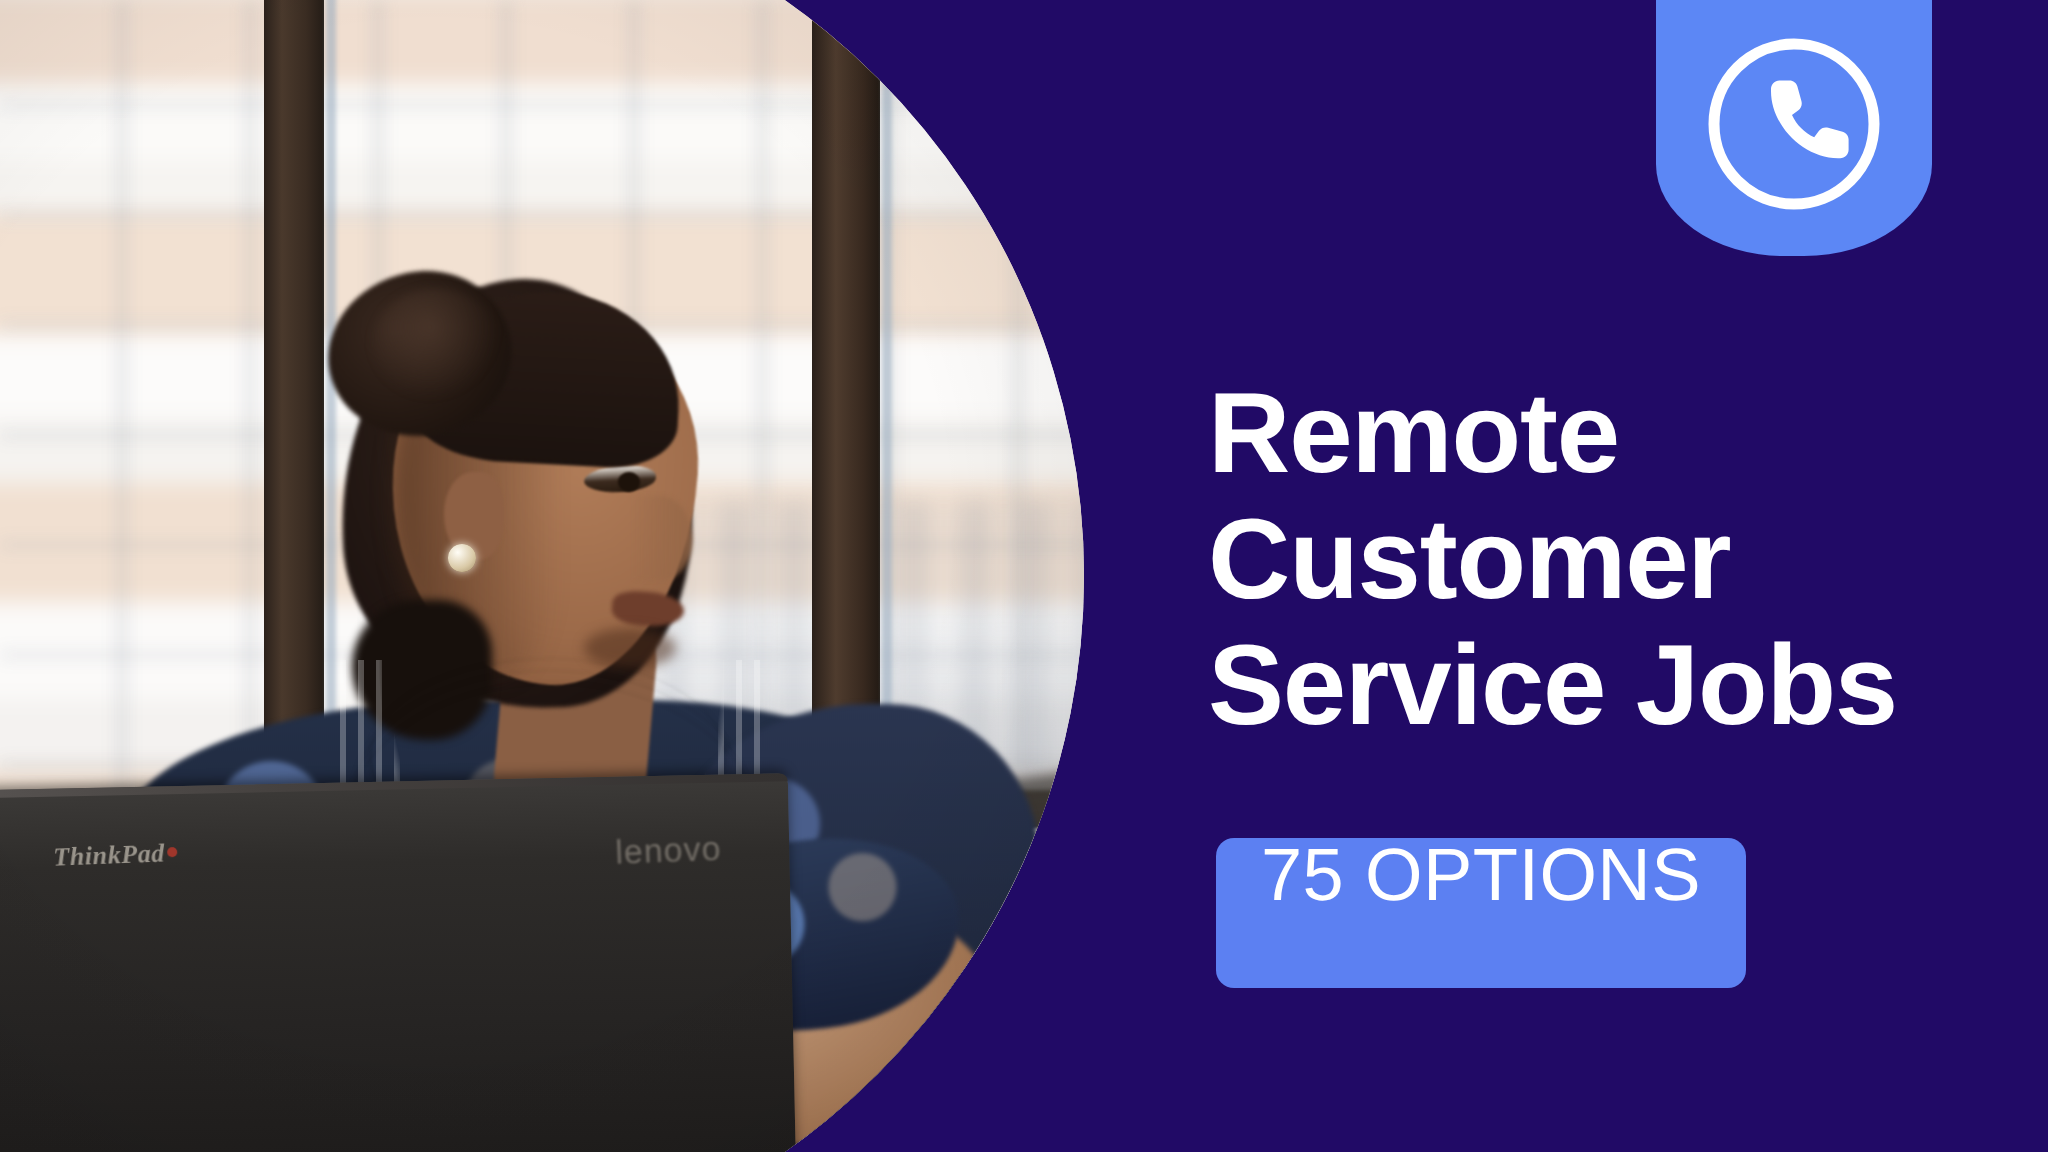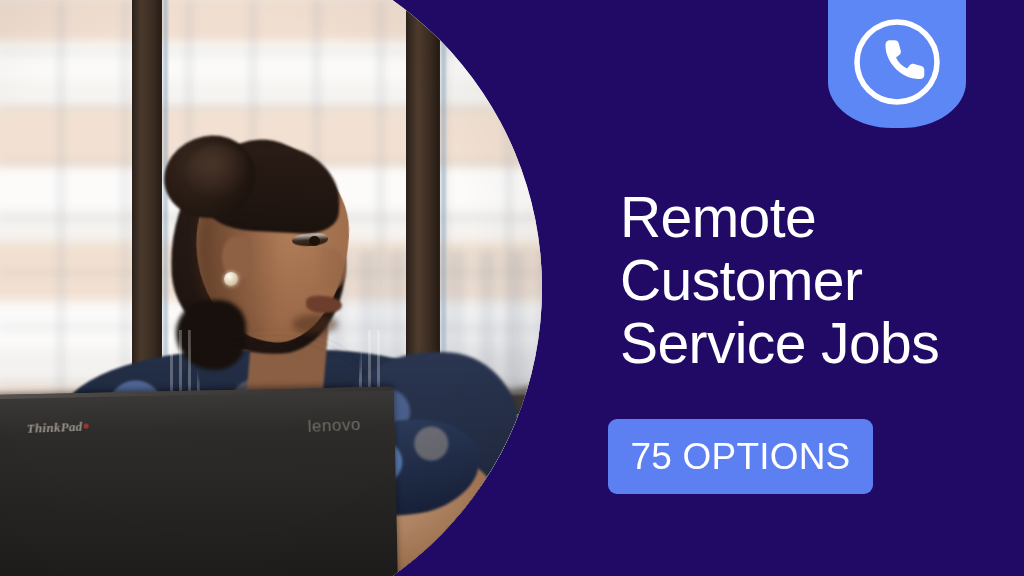--- a/index.html
+++ b/index.html
@@ -407,41 +407,40 @@
   .photo-vignette {
     position: absolute;
     left: 0; top: 0; right: 0; bottom: 0;
     background: radial-gradient(ellipse at 40% 45%, rgba(0,0,0,0) 55%, rgba(0,0,0,.10) 100%);
     pointer-events: none;
   }
 
   
   .headline {
     position: absolute;
-    left: 620px;
+    left: 604px;
     top: 186px;
     width: 396px;
     color: #ffffff;
     font-size: 57px;
     line-height: 63px;
-    font-weight: 400;
+    font-weight: 700;
     letter-spacing: -0.6px;
     white-space: pre-line;
   }
 
   .badge {
     position: absolute;
     left: 608px;
     top: 419px;
     width: 265px;
     height: 75px;
     border-radius: 9px;
     background: #5c80f2;
     display: flex;
-    align-items: center;
     justify-content: center;
   }
   .badge-text {
     color: #ffffff;
     font-size: 37px;
     font-weight: 400;
     letter-spacing: .2px;
     line-height: 1;
   }
 

